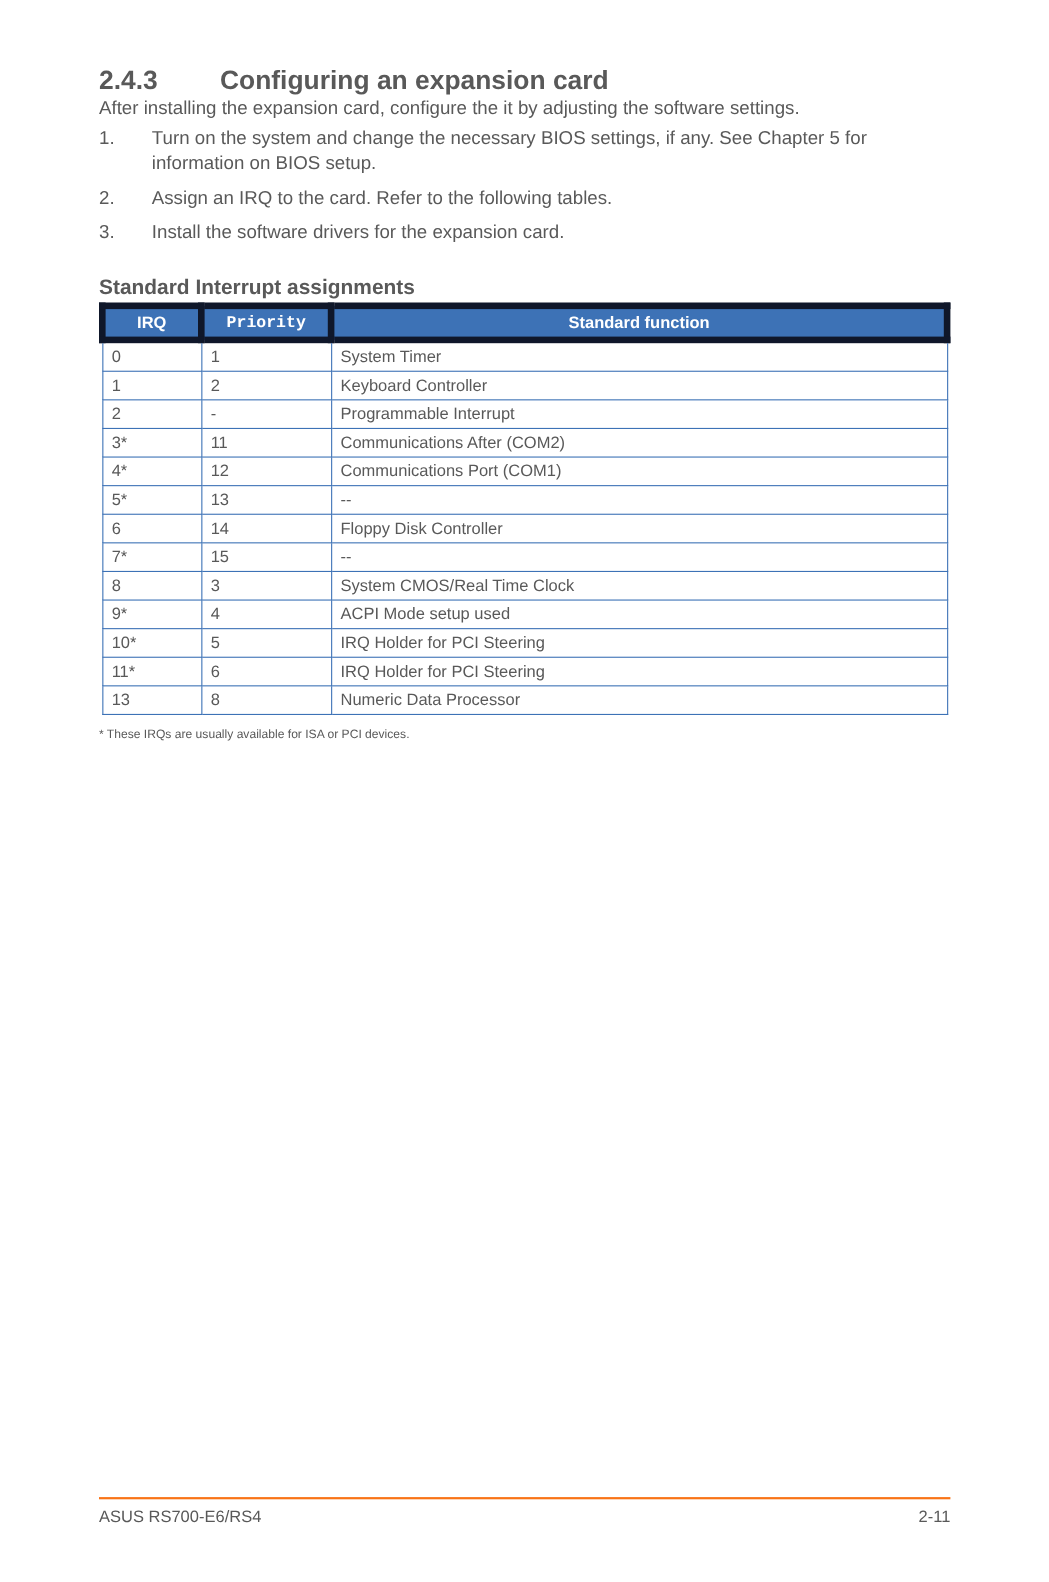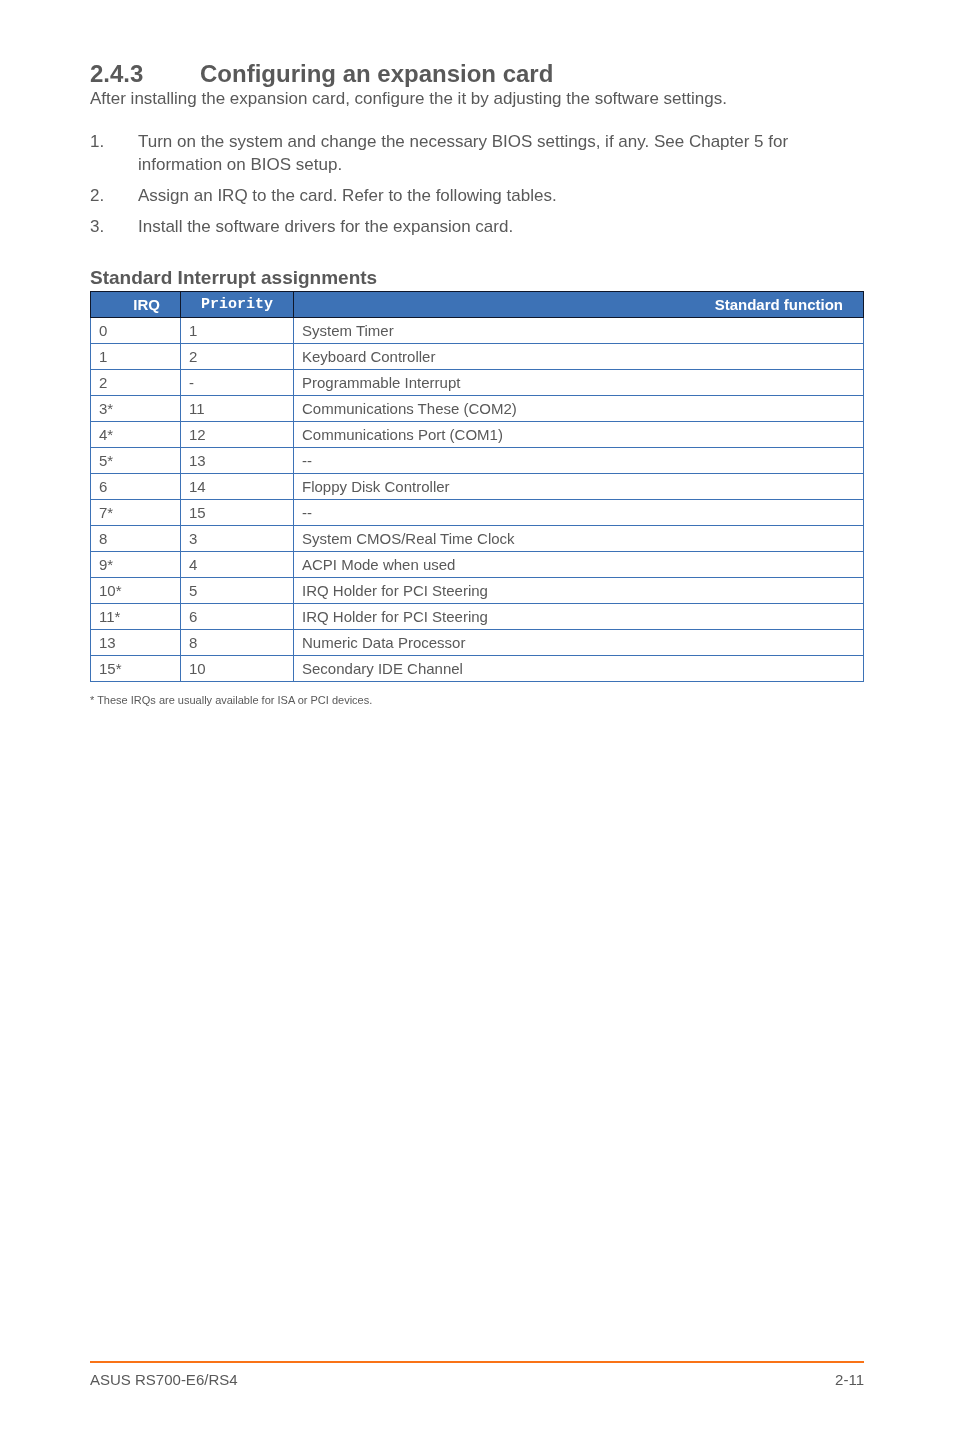--- a/index.html
+++ b/index.html
@@ -15,21 +15,21 @@
   }
   h2 {
     font-size: 24px;
     font-weight: bold;
     color: #595959;
   }
   h2 .num { display: inline-block; width: 110px; }
   .intro {
     font-size: 17px;
     line-height: 1.35;
-    margin-bottom: 20px;
+    margin-bottom: 4px;
   }
   ol.steps {
     list-style: none;
     font-size: 17px;
     line-height: 1.35;
     margin-bottom: 20px;
   }
   ol.steps li {
     display: flex;
     margin-bottom: 8px;
@@ -43,23 +43,23 @@
   }
   table {
     width: 100%;
     border-collapse: collapse;
     font-size: 15px;
   }
   th {
     background: #3d72b6;
     color: #fff;
     font-weight: bold;
-    text-align: right;
+    text-align: center;
     padding: 4px 20px;
-    border: 1px solid #0f172a;
+    border: 6px solid #0f172a;
   }
   td {
     border: 1px solid #3d72b6;
     padding: 4px 8px;
     color: #595959;
   }
   .col-irq   { width: 90px; }
   .col-prio  { width: 80px; font-family: Liberation Mono, monospace; }
   .footnote {
     font-size: 11px;
@@ -121,21 +121,21 @@
         <td>Keyboard Controller</td>
       </tr>
     <tr>
         <td>2</td>
         <td>-</td>
         <td>Programmable Interrupt</td>
       </tr>
     <tr>
         <td>3*</td>
         <td>11</td>
-        <td>Communications These (COM2)</td>
+        <td>Communications After (COM2)</td>
       </tr>
     <tr>
         <td>4*</td>
         <td>12</td>
         <td>Communications Port (COM1)</td>
       </tr>
     <tr>
         <td>5*</td>
         <td>13</td>
         <td>--</td>
@@ -151,42 +151,37 @@
         <td>--</td>
       </tr>
     <tr>
         <td>8</td>
         <td>3</td>
         <td>System CMOS/Real Time Clock</td>
       </tr>
     <tr>
         <td>9*</td>
         <td>4</td>
-        <td>ACPI Mode when used</td>
+        <td>ACPI Mode setup used</td>
       </tr>
     <tr>
         <td>10*</td>
         <td>5</td>
         <td>IRQ Holder for PCI Steering</td>
       </tr>
     <tr>
         <td>11*</td>
         <td>6</td>
         <td>IRQ Holder for PCI Steering</td>
       </tr>
     <tr>
         <td>13</td>
         <td>8</td>
         <td>Numeric Data Processor</td>
       </tr>
-    <tr>
-        <td>15*</td>
-        <td>10</td>
-        <td>Secondary IDE Channel</td>
-      </tr>
   </tbody>
 </table>
 
 <p class="footnote">* These IRQs are usually available for ISA or PCI devices.</p>
 
 <div class="spacer"></div>
 
 <div class="footer">
   <span>ASUS RS700-E6/RS4</span>
   <span>2-11</span>

